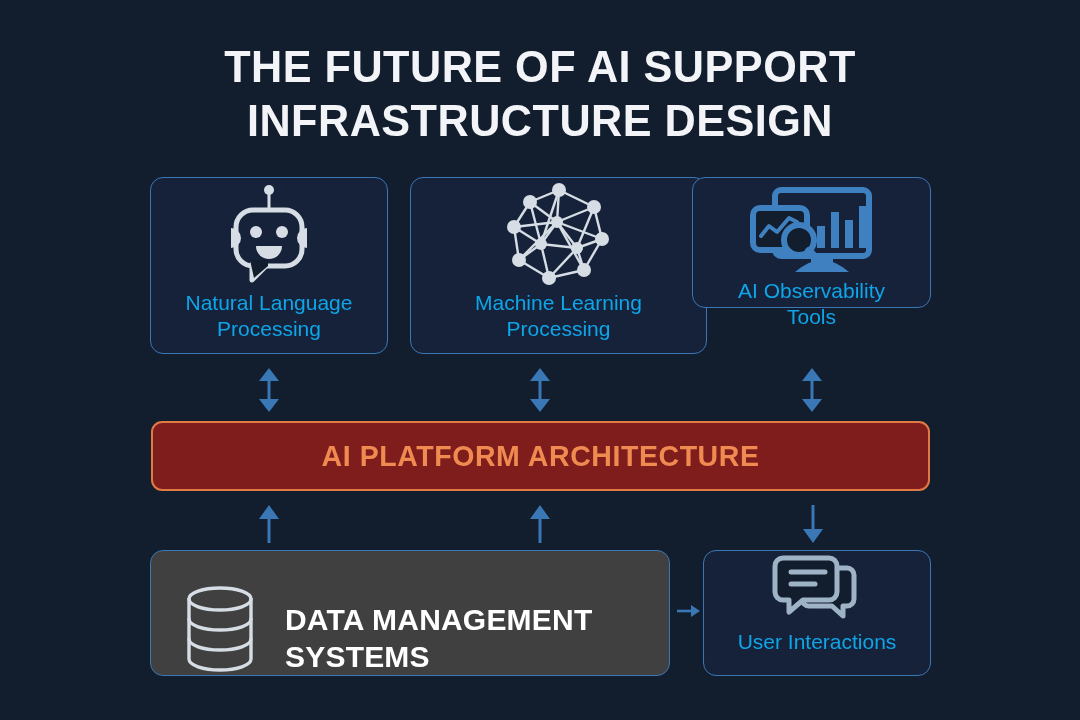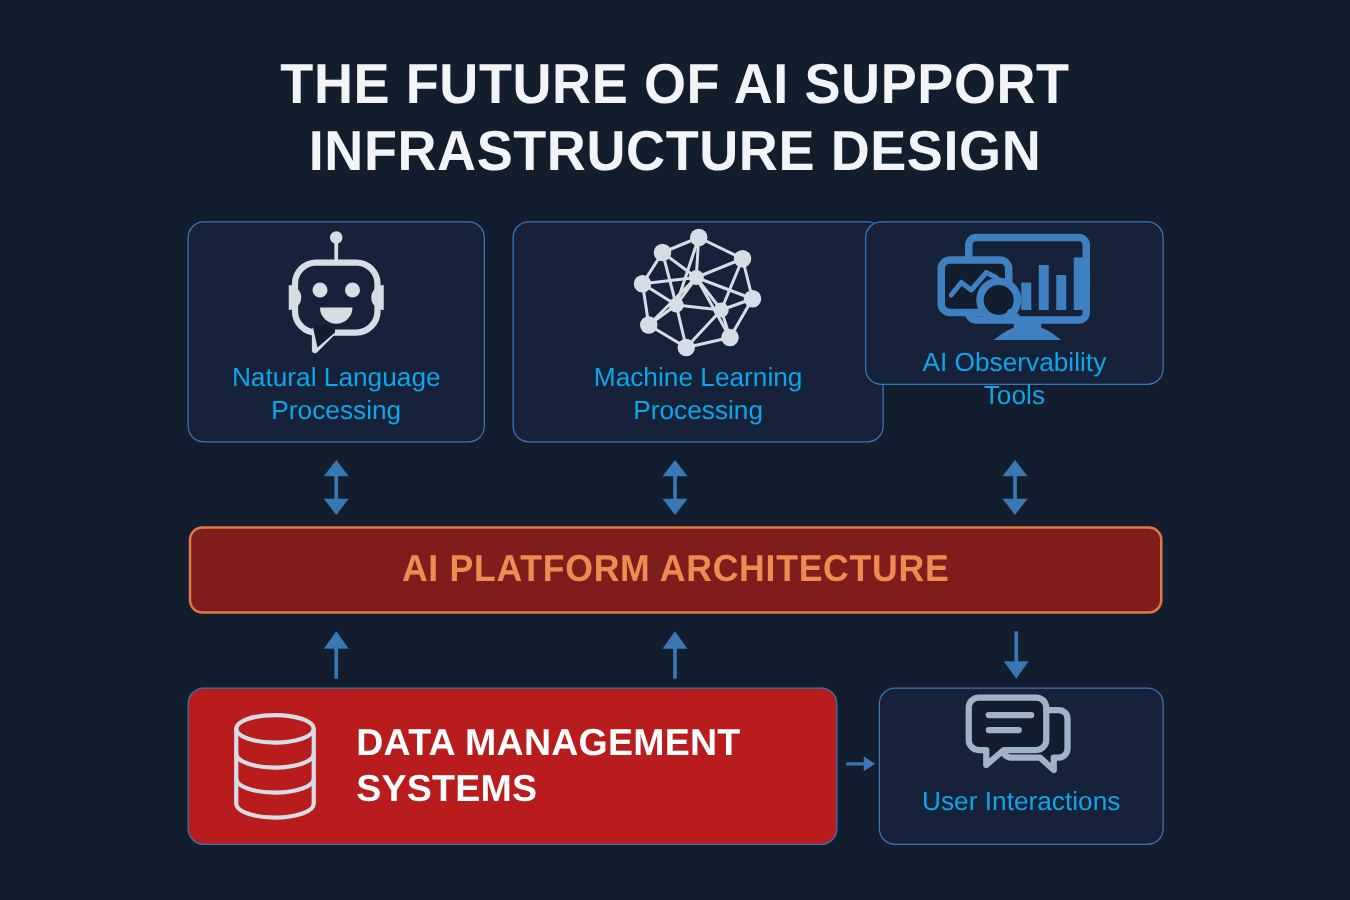--- a/index.html
+++ b/index.html
@@ -58,22 +58,22 @@
     color:#ef8b50;
     font-size:30px;
     font-weight:bold;
     letter-spacing:0.6px;
     transform:scaleX(0.95);
   }
 
   
   .dms{
     position:absolute;box-sizing:border-box;
-    border:1.6px solid #3a77b5;border-radius:13px;background:#b91c1c;
-    display:flex;align-items:center;
+    border:1.6px solid #3a77b5;border-radius:13px;background:#404040;
+    display:flex;align-items:flex-end;
     padding-left:28px;
   }
   .dms .dms-text{
     color:#ffffff;font-weight:bold;font-size:30px;line-height:37px;
     margin-left:24px;letter-spacing:0.2px;
   }
 
   
   .arrow{position:absolute;}
 </style>

